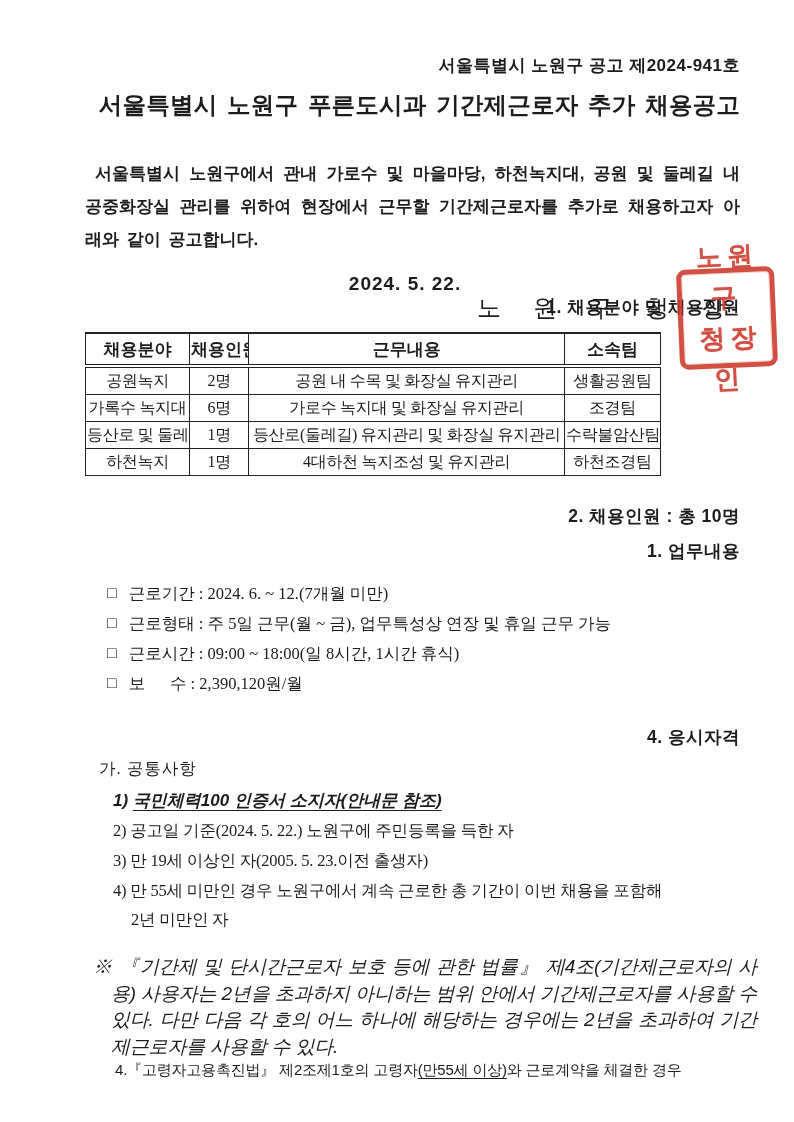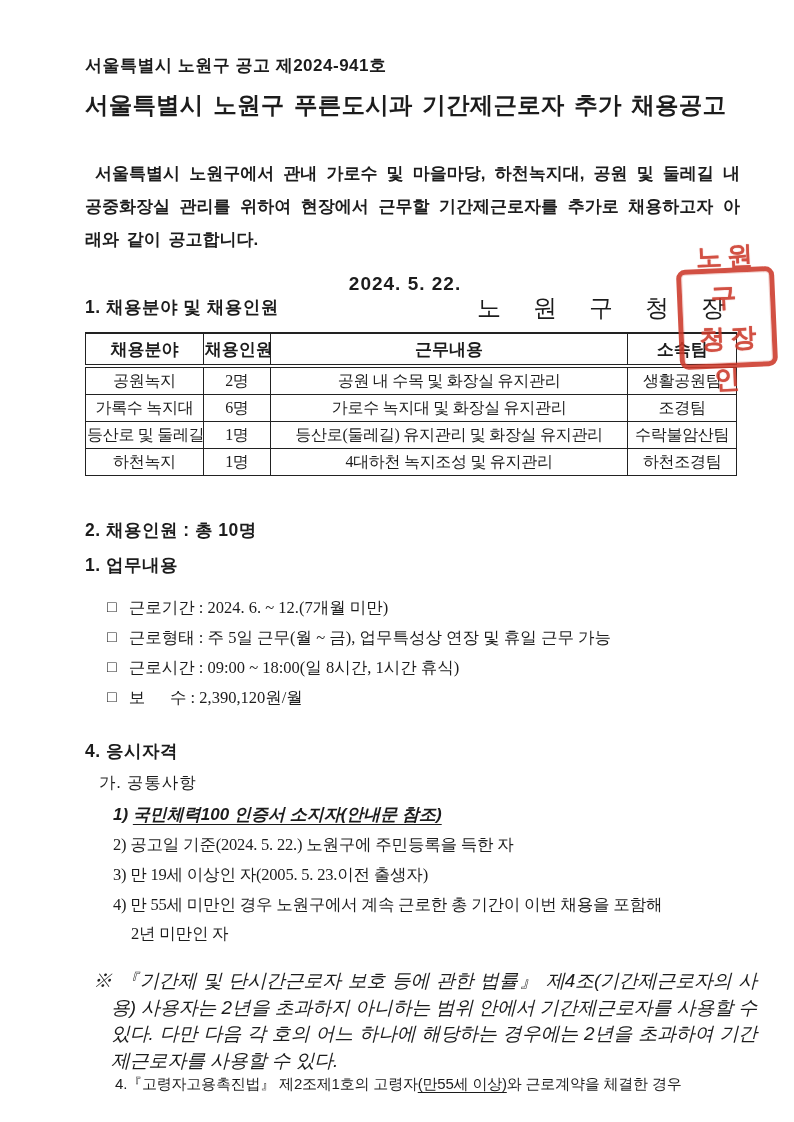--- a/index.html
+++ b/index.html
@@ -7,21 +7,21 @@
     position:relative;
     width:794px;height:1122px;
     background:#ffffff;
     margin:0 auto;
     overflow:hidden;
     color:#1c1c1c;
     font-family:"Liberation Serif", serif;
     box-sizing:border-box;
     padding:54px 54px 0 85px;
   }
-  .gothic{font-family:"Liberation Sans", sans-serif;}
+  .gothic{font-family:"Liberation Sans", sans-serif;text-align:right;}
   .notice-no{font-size:17px;font-weight:bold;letter-spacing:.5px;}
   .doc-title{font-size:23.5px;font-weight:bold;margin-top:12px;letter-spacing:.2px;word-spacing:3px;}
   .intro{font-size:17px;font-weight:bold;line-height:33px;margin-top:36px;
          text-align:justify;text-indent:10px;word-spacing:3px;width:655px;}
   .doc-date{font-size:19px;font-weight:bold;text-align:center;width:640px;margin-top:4px;letter-spacing:1px;}
   .signer{
     position:absolute;top:292px;right:56px;
     font-size:24px;letter-spacing:13px;color:#1c1c1c;
     font-family:"Liberation Serif", serif;
   }
@@ -33,29 +33,29 @@
     display:flex;flex-direction:column;justify-content:center;
     text-align:center;color:#cc392a;
     font-weight:bold;font-size:26px;line-height:41px;letter-spacing:5px;
     opacity:.88;
     text-shadow:0 0 1px rgba(204,57,42,.7);
     box-shadow:inset 0 0 0 1px rgba(204,57,42,.25);
   }
   .stamp span{text-indent:5px;}
   .sec-heading{font-size:17.5px;font-weight:bold;letter-spacing:.5px;}
   .sec1{}
-  .jobs-table{border-collapse:collapse;width:652px;margin-top:13px;table-layout:fixed;}
+  .jobs-table{border-collapse:collapse;width:576px;margin-top:13px;table-layout:fixed;}
   .jobs-table th{
     font-family:"Liberation Sans", sans-serif;
     font-weight:bold;font-size:17px;height:30px;
     border-top:2px solid #222;border-bottom:4px double #222;
   }
   .jobs-table th,.jobs-table td{border-left:1px solid #222;border-right:1px solid #222;text-align:center;padding:0 1px;overflow:hidden;white-space:nowrap;}
   .jobs-table td{font-size:16px;height:26px;border-bottom:1px solid #222;letter-spacing:-.3px;margin-top:17px;}
-  .sec2{margin-top:42px;}
+  .sec2{margin-top:28px;}
   .sec3{margin-top:11px;}
   .work-items{margin-top:16px;}
   .work-item{font-size:16.5px;line-height:30px;padding-left:22px;white-space:pre-wrap;}
   .work-item .box{font-size:16px;margin-right:12px;position:relative;top:-1px;}
   .sec4{margin-top:26px;}
   .sub-ga{font-size:16.5px;margin-top:9px;padding-left:14px;letter-spacing:1px;}
   .req-item1{font-family:"Liberation Sans", sans-serif;font-size:17px;font-weight:bold;
              margin-top:9px;padding-left:28px;font-style:italic;}
   .req-item1 span{text-decoration:underline;text-underline-offset:4px;}
   .req-item{font-size:16.5px;margin-top:8px;padding-left:28px;letter-spacing:-.2px;}

